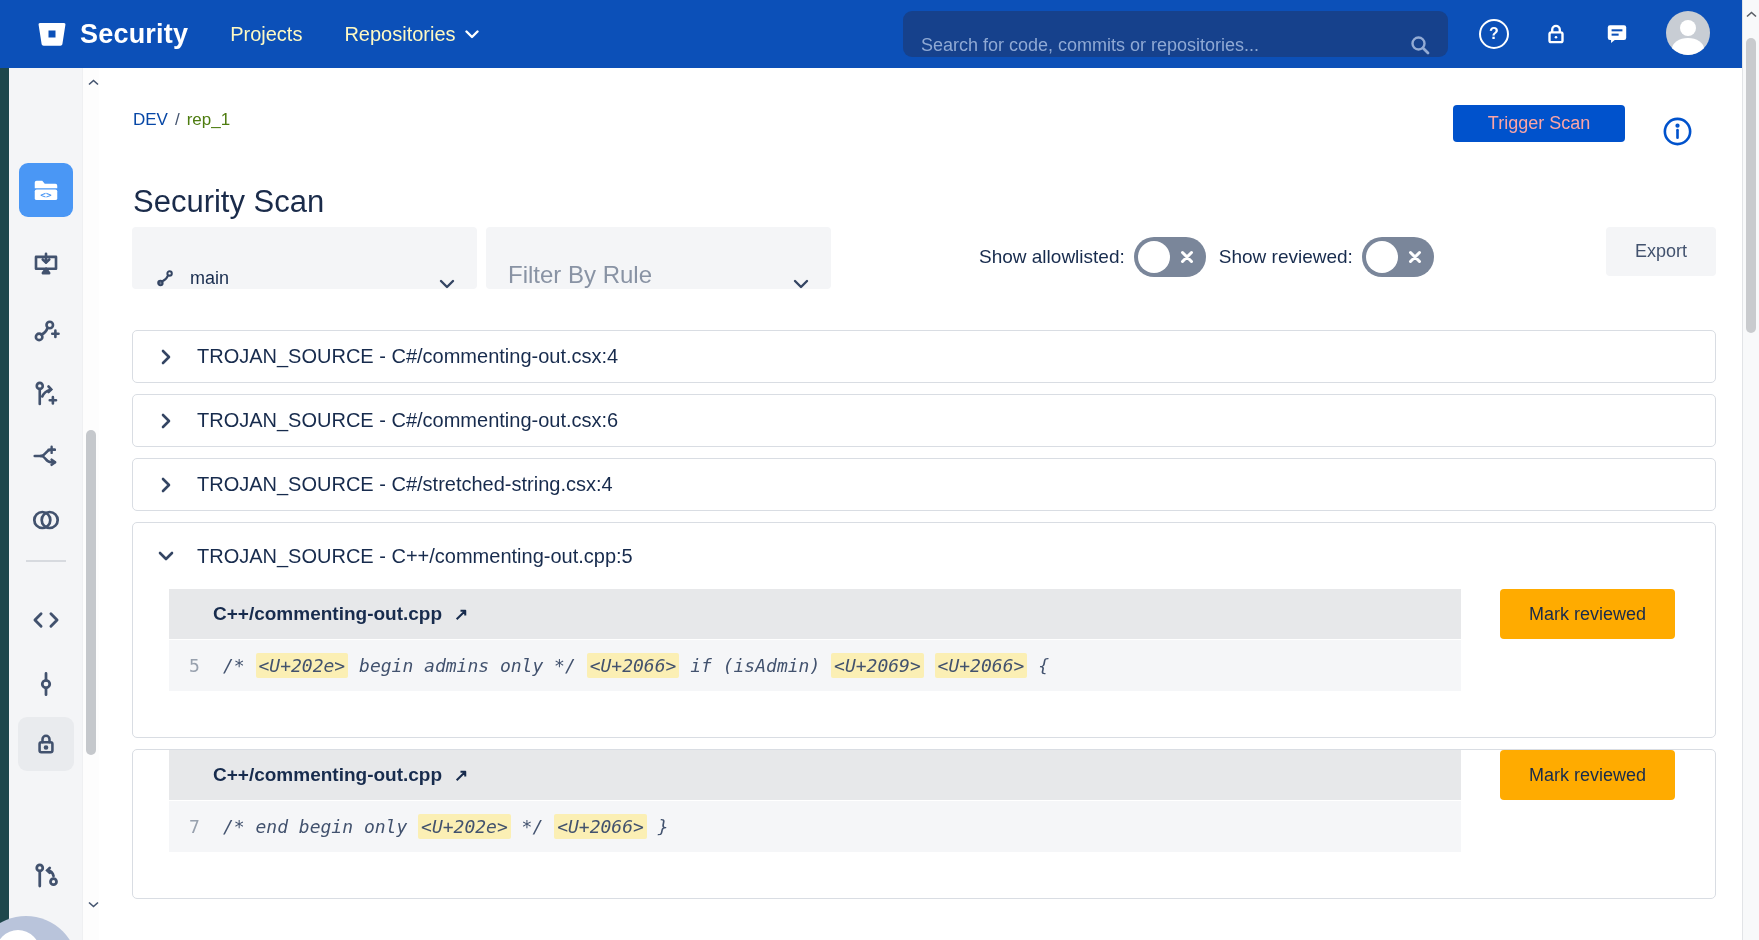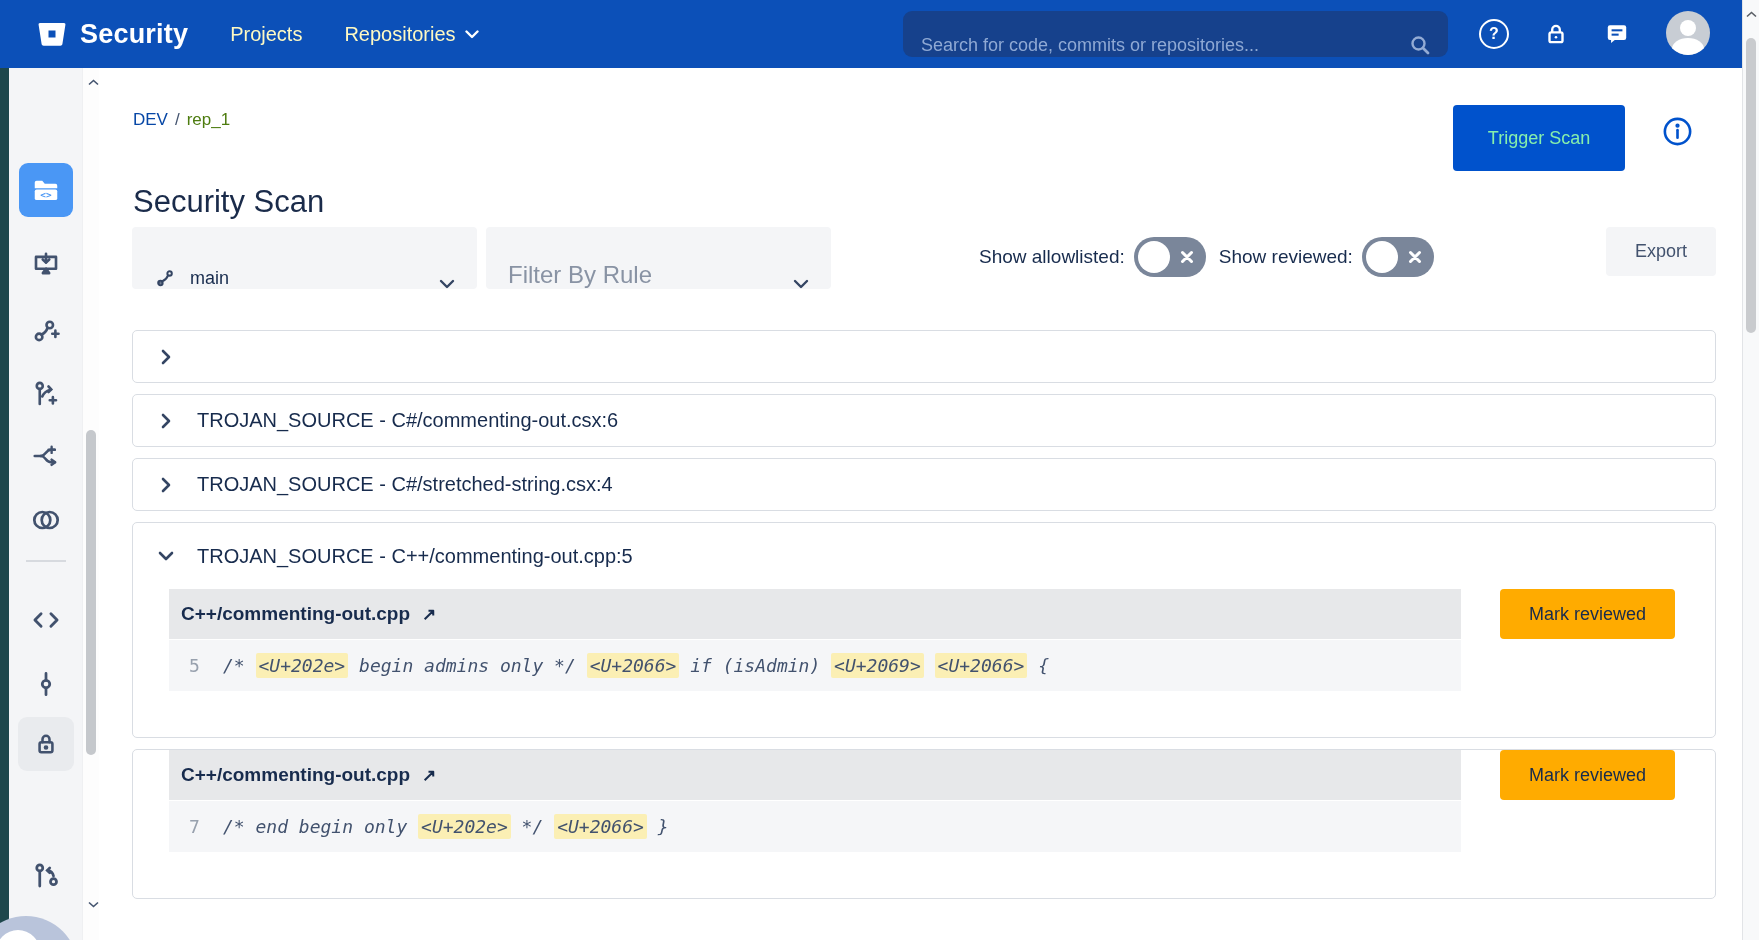--- a/index.html
+++ b/index.html
@@ -41,21 +41,21 @@
   .float-circle{position:absolute;left:-26px;top:916px;width:104px;height:104px;border-radius:50%;background:#B9C4DB;z-index:8;}
   .float-circle:before{content:"";position:absolute;left:22px;top:14px;width:44px;height:44px;border-radius:50%;background:#fff;}
   .float-circle:after{content:"";position:absolute;left:34px;top:24px;width:40px;height:40px;border-radius:50%;background:#B9C4DB;}
 
   
   .breadcrumb{position:absolute;left:133px;top:110px;font-size:17px;display:flex;gap:7px;}
   .crumb-a{color:#0747A6;}
   .crumb-sep{color:#44546F;}
   .crumb-b{color:#4d7c0f;}
   .page-title{position:absolute;left:133px;top:163px;font-size:31px;font-weight:500;color:#1A2B4A;}
-  .trigger-btn{position:absolute;left:1453px;top:105px;width:172px;height:66px;background:#0052CC;color:#86efac;font-size:18px;border:none;border-radius:4px;}
+  .trigger-btn{position:absolute;left:1453px;top:105px;width:172px;height:37px;background:#0052CC;color:#fca5a5;font-size:18px;border:none;border-radius:4px;}
   .info-ico{position:absolute;left:1661px;top:115px;width:33px;height:33px;}
 
   
   .select{position:absolute;top:227px;height:62px;background:#F4F5F7;border-radius:4px;display:flex;align-items:flex-end;box-sizing:border-box;padding:0 22px;}
   .sel-branch{left:132px;width:345px;}
   .sel-rule{left:486px;width:345px;}
   .sel-label{font-size:18px;color:#172B4D;margin-left:14px;}
   .sel-placeholder{font-size:24px;color:#8993A4;}
   .sel-chevron{margin-left:auto;}
   .toggle-row{position:absolute;left:979px;top:237px;height:40px;display:flex;align-items:center;gap:9px;}
@@ -68,21 +68,21 @@
   
   .findings{position:absolute;left:132px;top:330px;width:1584px;}
   .card{box-sizing:border-box;border:1px solid #D9DDE3;border-radius:5px;background:#fff;margin-bottom:11px;}
   .card-head{height:51px;display:flex;align-items:center;padding:0 28px;gap:26px;}
   .card.expanded .card-head{height:66px;}
   .chev{flex:none;}
   .chev.down{transform:rotate(90deg);}
   .finding-title{font-size:20px;color:#172B4D;}
   .card-body{position:relative;padding:0 36px 46px 36px;}
   .body-left{width:1292px;}
-  .file-bar{height:50px;background:#E7E8EA;display:flex;align-items:center;padding:0 12px;box-sizing:border-box;}
+  .file-bar{height:50px;background:#E7E8EA;display:flex;align-items:center;padding:0 44px;box-sizing:border-box;}
   .file-name{font-size:19px;font-weight:700;color:#172B4D;}
   .ext-arrow{font-size:17px;font-weight:700;color:#172B4D;margin-left:12px;}
   .code-row{margin-top:1px;height:51px;background:#F5F6F8;display:flex;align-items:center;padding:0 20px;box-sizing:border-box;
             font-family:"DejaVu Sans Mono",monospace;font-size:18px;}
   .line-num{color:#98A1AE;width:34px;flex:none;}
   .code-line{font-style:italic;color:#42526E;white-space:pre;}
   .code-line .hl{background:#FBEFB4;border-radius:2px;padding:2px 3px;}
   .mark-btn{position:absolute;right:40px;top:0;width:175px;height:50px;background:#FFAB00;border:none;border-radius:4px;font-size:18px;color:#172B4D;}
 </style>
 </head>
@@ -338,20 +338,21 @@
 <button class="export-btn">Export</button>
 
 <main class="findings">
     <section class="card">
     <div class="card-head">
       <span class="chev">
         <svg width="10" height="16" viewBox="0 0 10 16">
             <polyline points="2,2 8,8 2,14" fill="none" stroke="#344563" stroke-width="2.6" stroke-linecap="round" stroke-linejoin="round"></polyline>
           </svg>
       </span>
+      <span class="finding-title">TROJAN_SOURCE - C#/commenting-out.csx:4</span>
     </div>
   </section>
     <section class="card">
     <div class="card-head">
       <span class="chev">
         <svg width="10" height="16" viewBox="0 0 10 16">
             <polyline points="2,2 8,8 2,14" fill="none" stroke="#344563" stroke-width="2.6" stroke-linecap="round" stroke-linejoin="round"></polyline>
           </svg>
       </span>
       <span class="finding-title">TROJAN_SOURCE - C#/commenting-out.csx:6</span>

